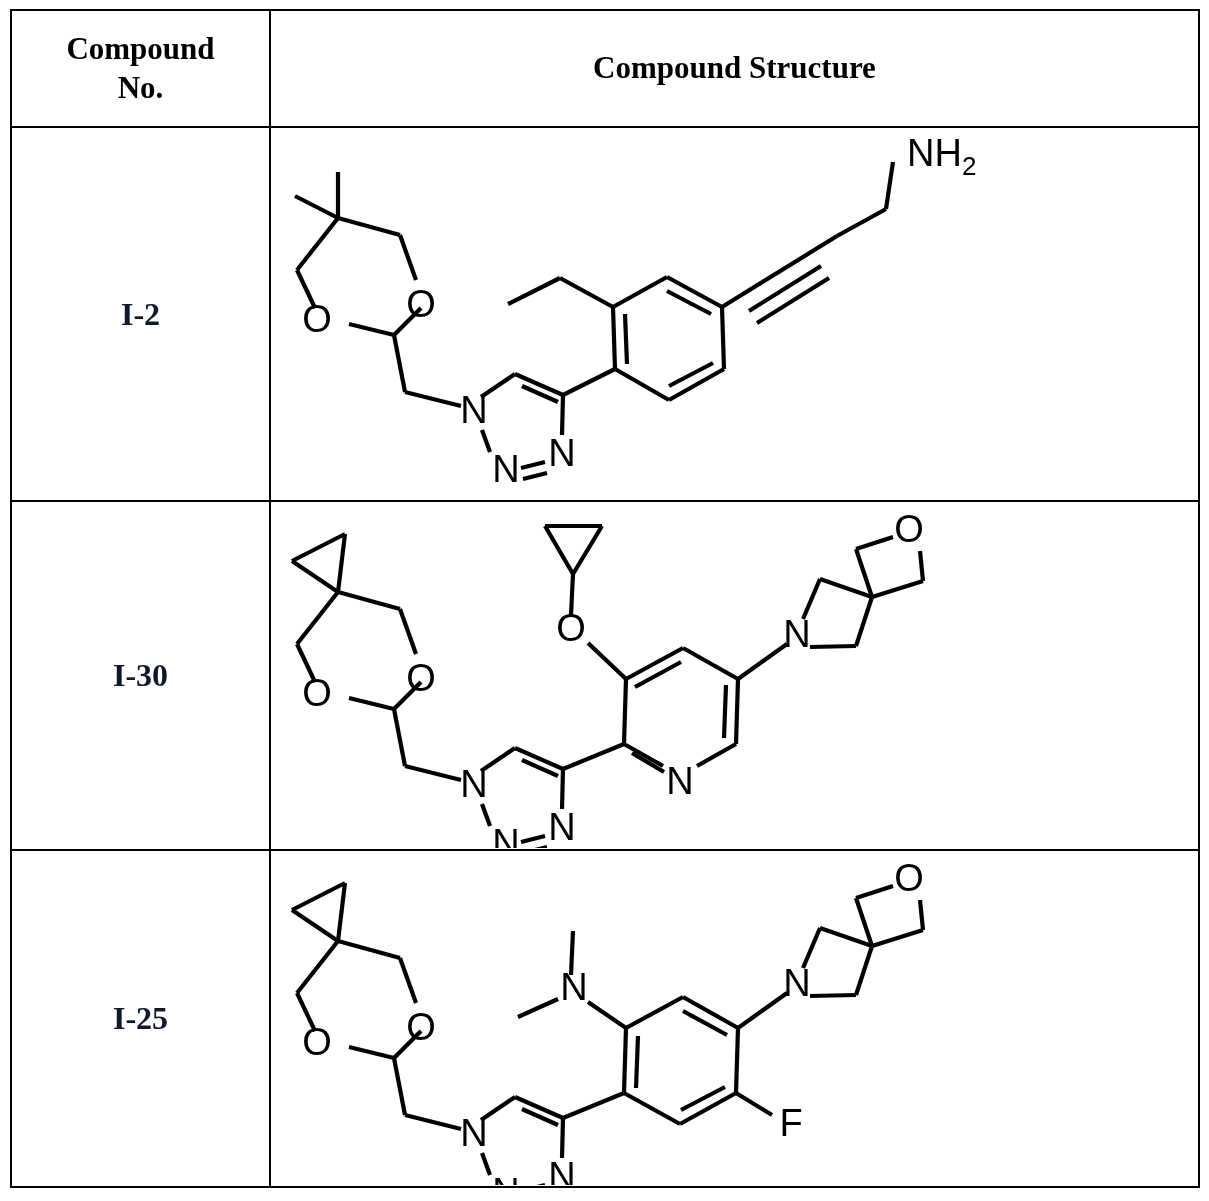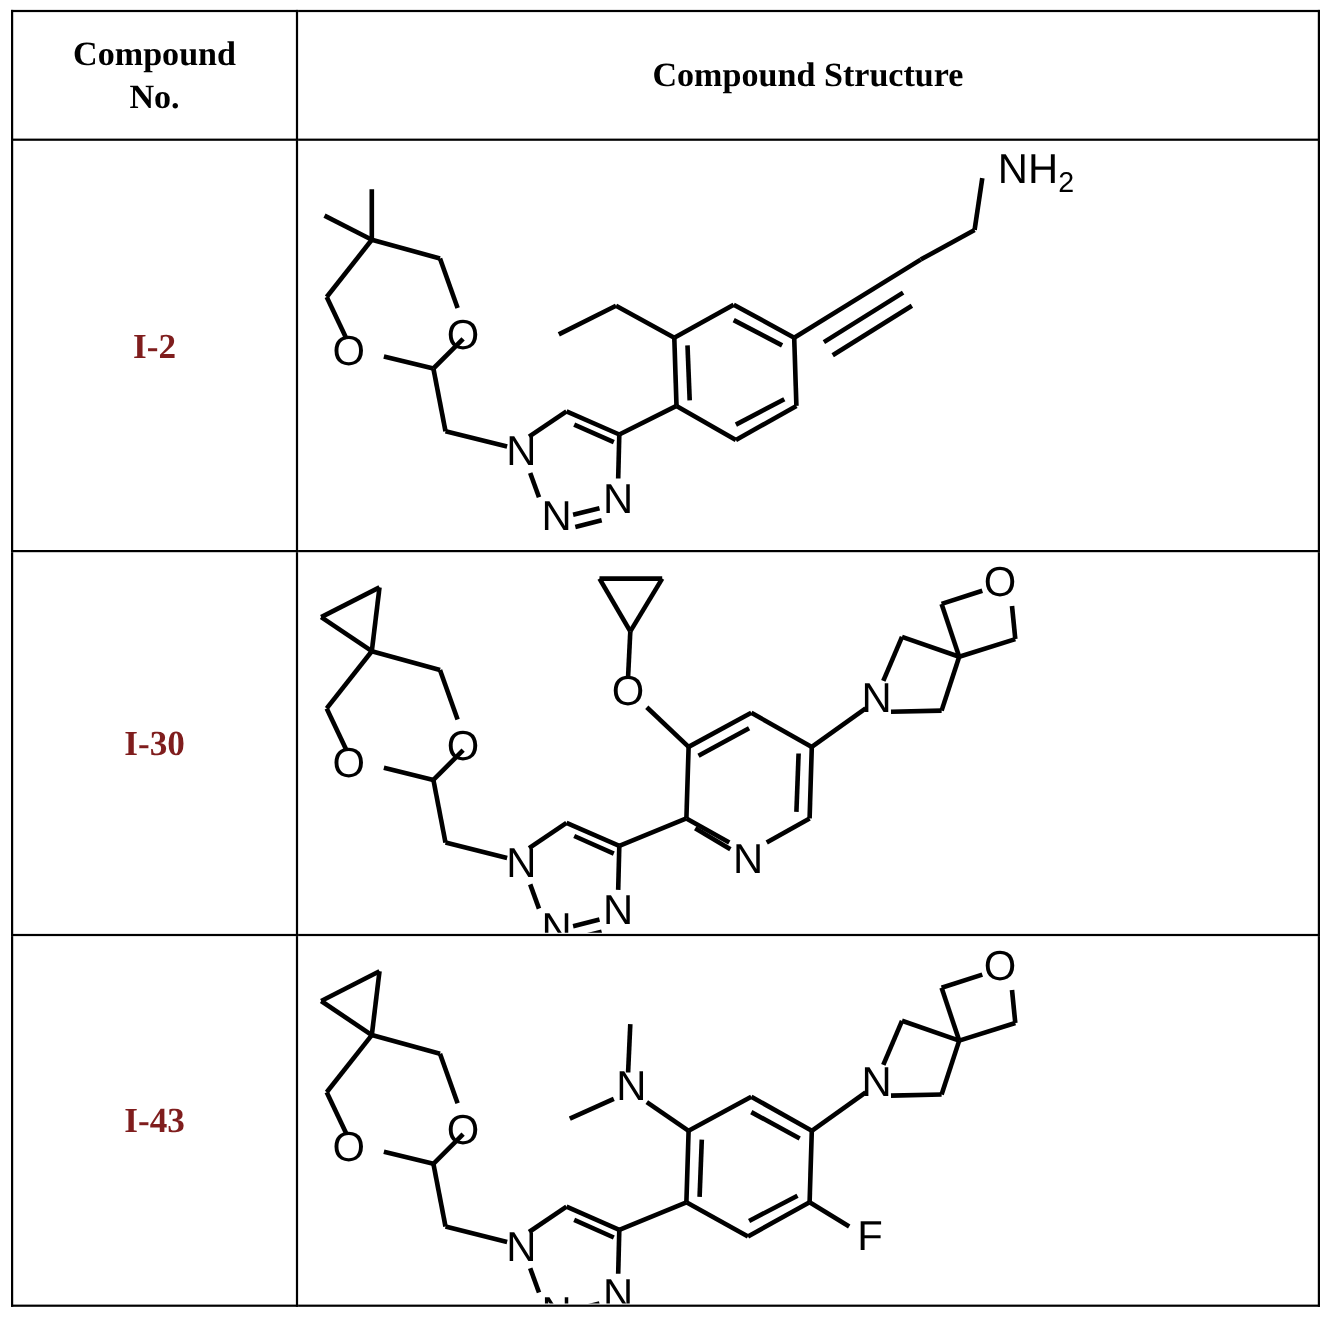--- a/index.html
+++ b/index.html
@@ -45,21 +45,21 @@
     line-height: 1.25;
     text-align: center;
     color: #000000;
     height: 115px;
   }
   td.compound-cell {
     font-family: "Liberation Serif", serif;
     font-weight: bold;
     font-size: 32px;
     text-align: center;
-    color: #7f1d1d;
+    color: #0f172a;
   }
   td.structure-cell {
     text-align: center;
     padding: 0;
   }
   .struct-wrap {
     display: block;
     width: 100%;
     line-height: 0;
   }
@@ -261,21 +261,21 @@
                 <path class="bond" d="M648,77 L597,93"></path>
                 <text class="atom-label" x="522" y="133" text-anchor="middle" dominant-baseline="middle">N</text>
                 <text class="atom-label" x="634" y="28" text-anchor="middle" dominant-baseline="middle">O</text>
               </g>
             </svg>
           </span>
         </td>
       </tr>
 
       <tr class="row-25">
-        <td class="compound-cell">I-43</td>
+        <td class="compound-cell">I-25</td>
         <td class="structure-cell">
           <span class="struct-wrap">
             <svg class="mol" width="920" height="332" viewBox="0 0 920 332">
               <g>
                 <path class="bond" d="M63,88 L70,30"></path>
                 <path class="bond" d="M63,88 L17,57"></path>
                 <path class="bond" d="M17,57 L70,30"></path>
                 <path class="bond" d="M63,88 L125,105"></path>
                 <path class="bond" d="M125,105 L141,150"></path>
                 <path class="bond" d="M146,178 L119,205"></path>

